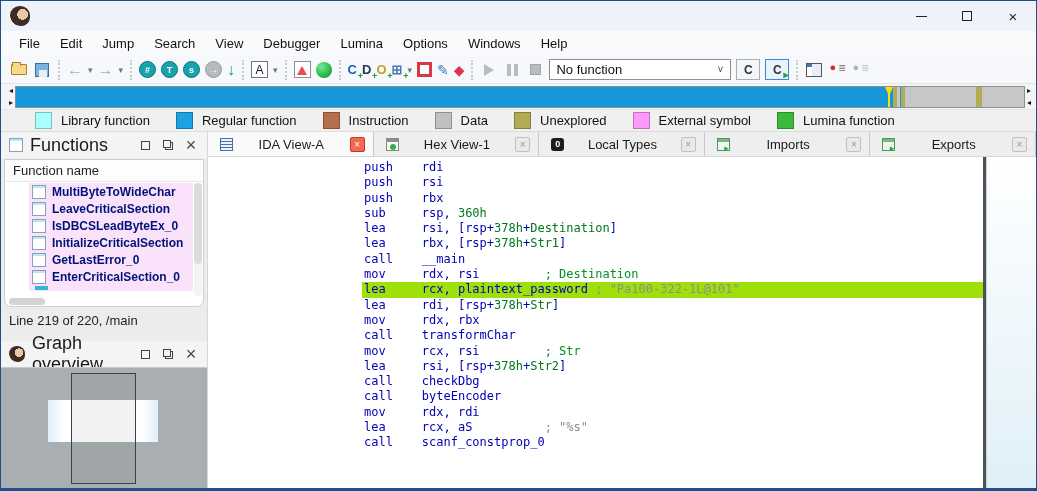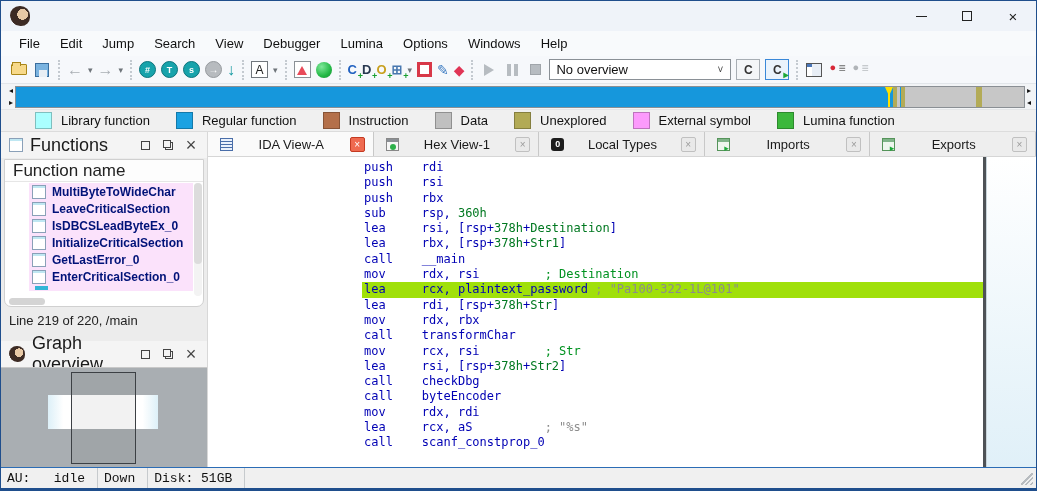--- a/index.html
+++ b/index.html
@@ -81,21 +81,21 @@
   .left-col{width:207px;display:flex;flex-direction:column;background:#ececec;border-right:1px solid #d8d8d8;}
   .panel-header{height:26px;display:flex;align-items:center;gap:7px;padding:0 8px;background:#f4f4f4;font-size:18px;color:#1a1a1a;}
   .ph-title{flex:1;}
   .ph-btn{display:flex;align-items:center;justify-content:center;width:16px;height:16px;color:#444;}
   .ph-sq{width:9px;height:9px;border:1px solid #444;}
   .ph-float{width:8px;height:8px;border:1px solid #444;box-shadow:2px 2px 0 -1px #f4f4f4,2px 2px 0 0 #444;margin:-2px 2px 0 0;}
   .ficon{width:14px;height:14px;background:#fff;border:1px solid #8aa0b8;color:#123a8c;font-family:"Liberation Serif",serif;
     font-style:italic;font-weight:bold;font-size:11px;display:flex;align-items:center;justify-content:center;box-shadow:inset 0 2px 0 #bfe7f2;}
   .logo.small{width:16px;height:16px;}
   .fn-container{margin:1px 3px 0 3px;background:#fff;border:1px solid #d0d0d0;border-radius:0 0 7px 7px;height:148px;position:relative;overflow:hidden;}
-  .fn-colheader{height:22px;line-height:22px;padding-left:8px;font-size:17px;color:#222;border-bottom:1px solid #e6e6e6;background:#fdfdfd;}
+  .fn-colheader{height:22px;line-height:22px;padding-left:8px;font-size:13px;color:#222;border-bottom:1px solid #e6e6e6;background:#fdfdfd;}
   .fn-list{position:absolute;top:23px;left:0;right:10px;bottom:9px;overflow:hidden;}
   .fn-row{height:17px;display:flex;align-items:center;gap:6px;margin-left:24px;background:#fbe2fb;padding-left:3px;}
   .fn-row .name{font-size:12px;font-weight:bold;color:#001278;white-space:nowrap;}
   .fn-row.partial{height:6px;overflow:hidden;}
   .fn-row.partial .chip{width:13px;height:4px;background:#33b5d6;margin-left:3px;}
   .vscroll{position:absolute;top:23px;right:1px;bottom:10px;width:8px;background:#f3f3f3;border-radius:4px;}
   .vscroll .thumb{position:absolute;top:0;left:0;right:0;height:72%;background:#dcdcdc;border-radius:4px;}
   .hscroll{position:absolute;left:2px;right:12px;bottom:1px;height:7px;}
   .hscroll .thumb{width:36px;height:7px;background:#d4d4d4;border-radius:4px;margin-left:2px;}
   .fn-status{height:26px;display:flex;align-items:center;padding-left:8px;font-size:13px;color:#222;}
@@ -220,21 +220,21 @@
       <span class="tico">
           <span class="play"></span>
         </span>
       <span class="tico">
           <span class="pause"></span>
         </span>
       <span class="tico">
           <span class="stopsq"></span>
         </span>
       <span class="combo">
-        <span>No overview</span>
+        <span>No function</span>
         <span class="cbcaret">˅</span>
       </span>
       <span class="cbtn">C</span>
       <span class="cbtn active">C</span>
     </div>
     <div class="tgroup">
       <span class="tico">
           <span class="listico"></span>
         </span>
       <span class="tico">
@@ -417,20 +417,14 @@
             <div class="asm-line"><span class="t-k">mov     rdx, rdi</span></div>
             <div class="asm-line"><span class="t-k">lea     rcx, aS          </span><span class="t-g">; "%s"</span></div>
             <div class="asm-line"><span class="t-k">call    scanf_constprop_0</span></div>
           </div>
         <div class="vline"></div>
         <div class="empty-pane"></div>
       </div>
     </div>
   </div>
 
-  <div class="statusbar">
-    <span class="sb-seg">AU:   idle</span>
-      <span class="sb-seg">Down</span>
-      <span class="sb-seg">Disk: 51GB</span>
-      <span class="grip"></span>
-  </div>
 
 </div>
 
 </body></html>

